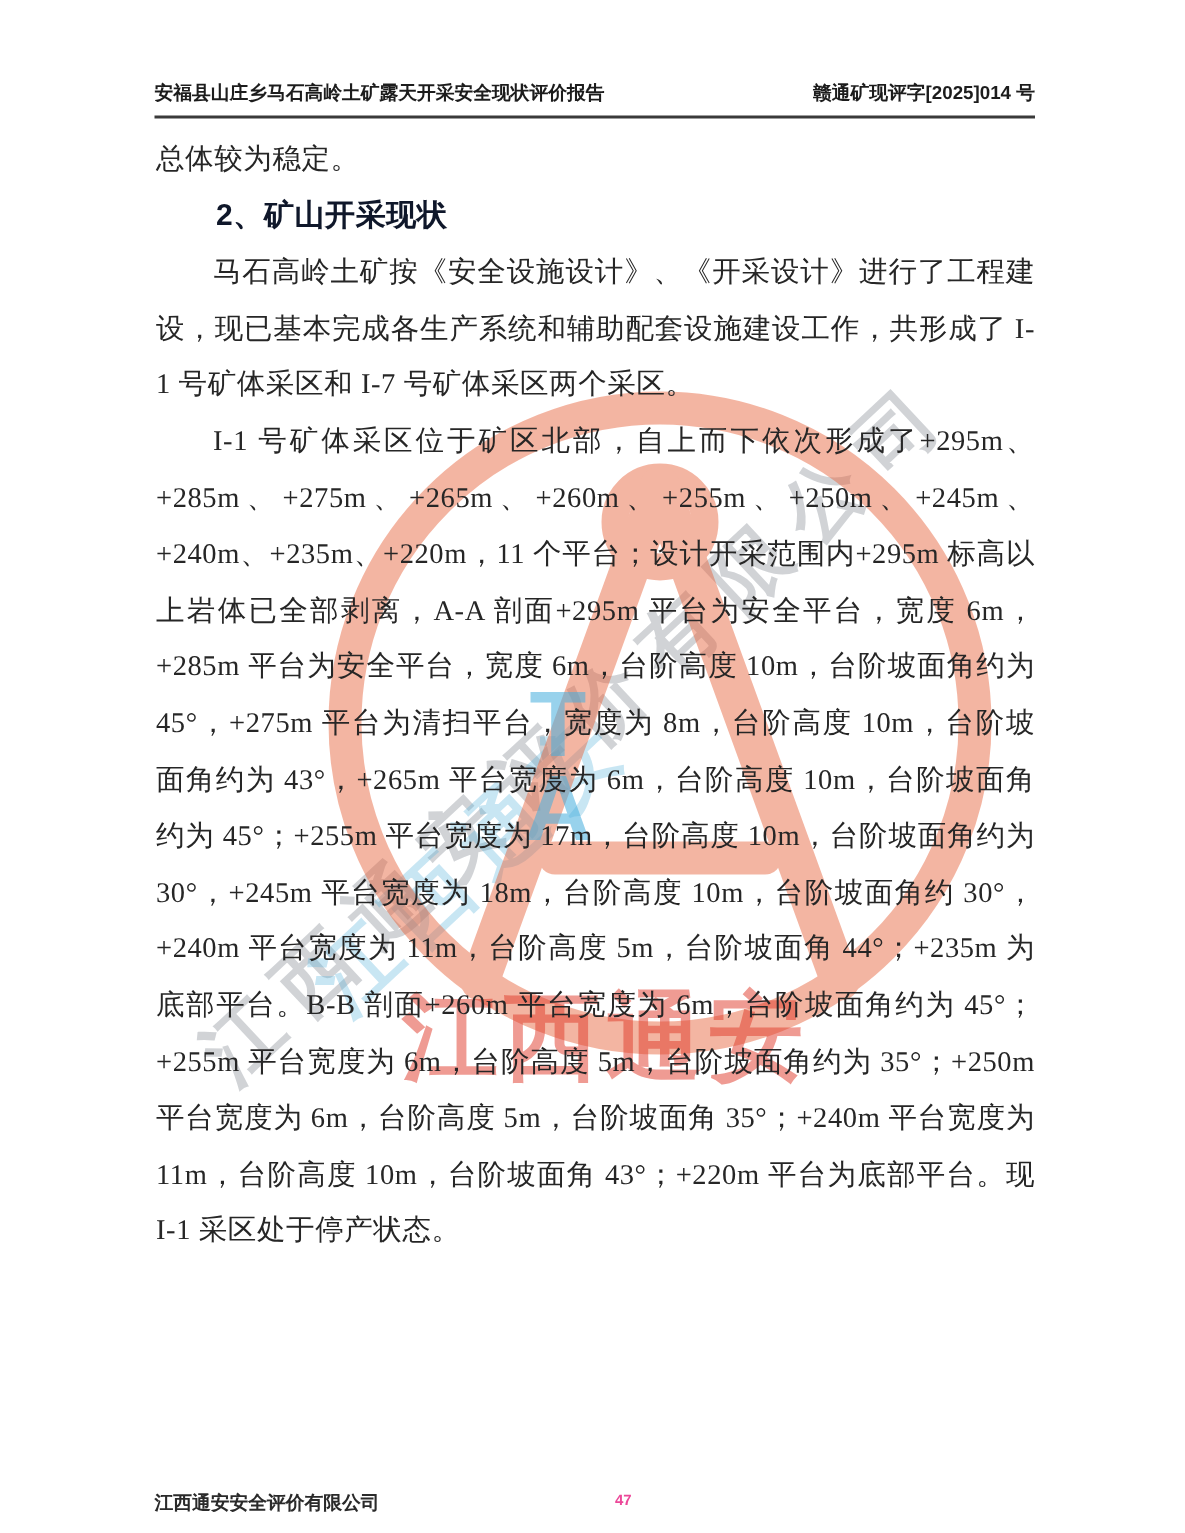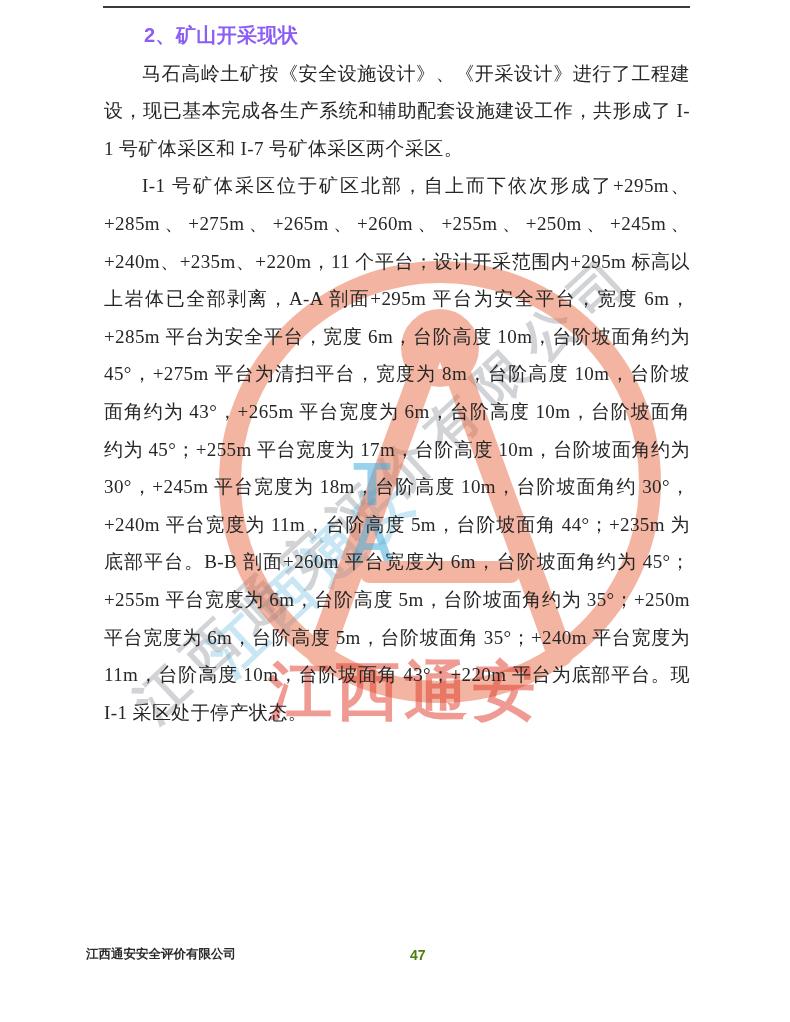--- a/index.html
+++ b/index.html
@@ -58,31 +58,31 @@
     margin:9px 100px 0 104px;
     font-size:19px;line-height:37.6px;
     text-align:justify;text-justify:inter-character;
     letter-spacing:0.4px;
   }
   .doc-body p{margin:0;}
   .doc-body p.indent{text-indent:2em;}
   .doc-body h3{
     margin:0;text-indent:2em;
     font-family:"Liberation Sans","DejaVu Sans",sans-serif;
-    font-size:20px;font-weight:bold;line-height:37.6px;color:#8b5cf6;
+    font-size:20px;font-weight:bold;line-height:37.6px;color:#0f172a;
   }
   .ftr-company{
-    position:absolute;left:86px;top:940px;
+    position:absolute;left:103px;top:940px;
     font-family:"Liberation Sans","DejaVu Sans",sans-serif;
     font-weight:700;font-size:12.5px;color:#2a2a2a;
   }
   .ftr-pagenum{
     position:absolute;left:410px;top:941px;
     font-family:"Liberation Sans","DejaVu Sans",sans-serif;
-    font-weight:700;font-size:14px;color:#4d7c0f;
+    font-weight:700;font-size:10px;color:#ec4899;
   }
 </style>
 </head>
 <body>
 
 <div class="page">
 
   <div class="wm-layer">
     <div class="wm-gray-diag">江西通安评价有限公司</div>
     <div class="wm-blue-diag">江西通安</div>
@@ -95,23 +95,28 @@
     </svg>
     <div class="wm-monogram">
       <span>T</span>
       <span>A</span>
     </div>
     <div class="wm-red">江西通安</div>
   </div>
 
   <div class="content">
 
+    <div class="hdr">
+      <span>安福县山庄乡马石高岭土矿露天开采安全现状评价报告</span>
+      <span>赣通矿现评字[2025]014 号</span>
+    </div>
     <div class="hdr-rule"></div>
 
     <div class="doc-body">
+      <p>总体较为稳定。</p>
       <h3>2、矿山开采现状</h3>
       <p class="indent">马石高岭土矿按《安全设施设计》、《开采设计》进行了工程建设，现已基本完成各生产系统和辅助配套设施建设工作，共形成了 I-1 号矿体采区和 I-7 号矿体采区两个采区。</p>
       <p class="indent">I-1 号矿体采区位于矿区北部，自上而下依次形成了+295m、+285m、+275m、+265m、+260m、+255m、+250m、+245m、+240m、+235m、+220m，11 个平台；设计开采范围内+295m 标高以上岩体已全部剥离，A-A 剖面+295m 平台为安全平台，宽度 6m，+285m 平台为安全平台，宽度 6m，台阶高度 10m，台阶坡面角约为 45°，+275m 平台为清扫平台，宽度为 8m，台阶高度 10m，台阶坡面角约为 43°，+265m 平台宽度为 6m，台阶高度 10m，台阶坡面角约为 45°；+255m 平台宽度为 17m，台阶高度 10m，台阶坡面角约为 30°，+245m 平台宽度为 18m，台阶高度 10m，台阶坡面角约 30°，+240m 平台宽度为 11m，台阶高度 5m，台阶坡面角 44°；+235m 为底部平台。B-B 剖面+260m 平台宽度为 6m，台阶坡面角约为 45°；+255m 平台宽度为 6m，台阶高度 5m，台阶坡面角约为 35°；+250m 平台宽度为 6m，台阶高度 5m，台阶坡面角 35°；+240m 平台宽度为 11m，台阶高度 10m，台阶坡面角 43°；+220m 平台为底部平台。现 I-1 采区处于停产状态。</p>
     </div>
 
     <div class="ftr-company">江西通安安全评价有限公司</div>
     <div class="ftr-pagenum">47</div>
 
   </div>
 </div>

